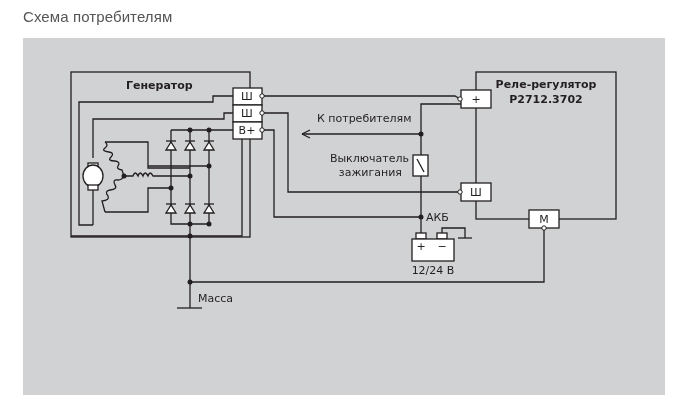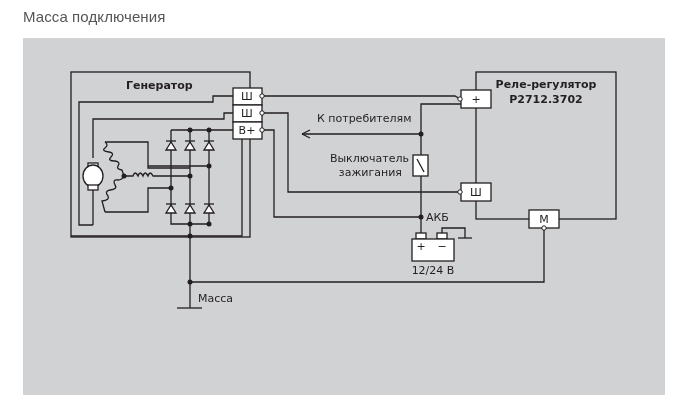--- a/index.html
+++ b/index.html
@@ -13,21 +13,21 @@
     .box { stroke: #231f20; stroke-width: 1.3; fill: #ffffff; }
     .dot { fill: #231f20; }
     .odot { fill: #ffffff; stroke: #231f20; stroke-width: 1; }
     .lbl { font-family: "DejaVu Sans", sans-serif; font-size: 11px; fill: #231f20; }
     .blbl { font-family: "DejaVu Sans", sans-serif; font-size: 11px; font-weight: bold; fill: #231f20; }
     .tlbl { font-family: "DejaVu Sans", sans-serif; font-size: 11px; fill: #231f20; text-anchor: middle; }
   </style>
 </head>
 <body>
 
-<div class="page-title">Масса подключения</div>
+<div class="page-title">Схема потребителям</div>
 <div class="panel"></div>
 
 <svg width="689" height="408" viewBox="0 0 689 408">
 
   <rect class="w" x="71" y="72" width="179" height="165"></rect>
   <text class="blbl" x="126" y="89">Генератор</text>
 
   <g>
     <rect class="box" x="233" y="88" width="29" height="17"></rect>
     <rect class="box" x="233" y="105" width="29" height="17"></rect>

